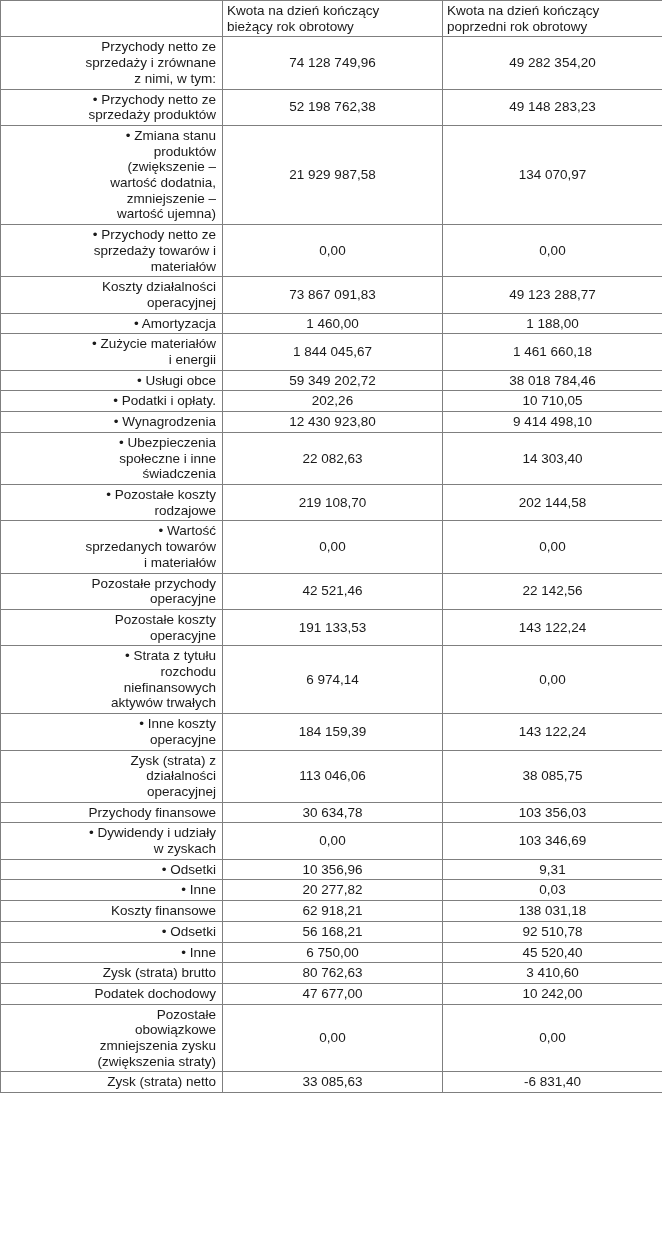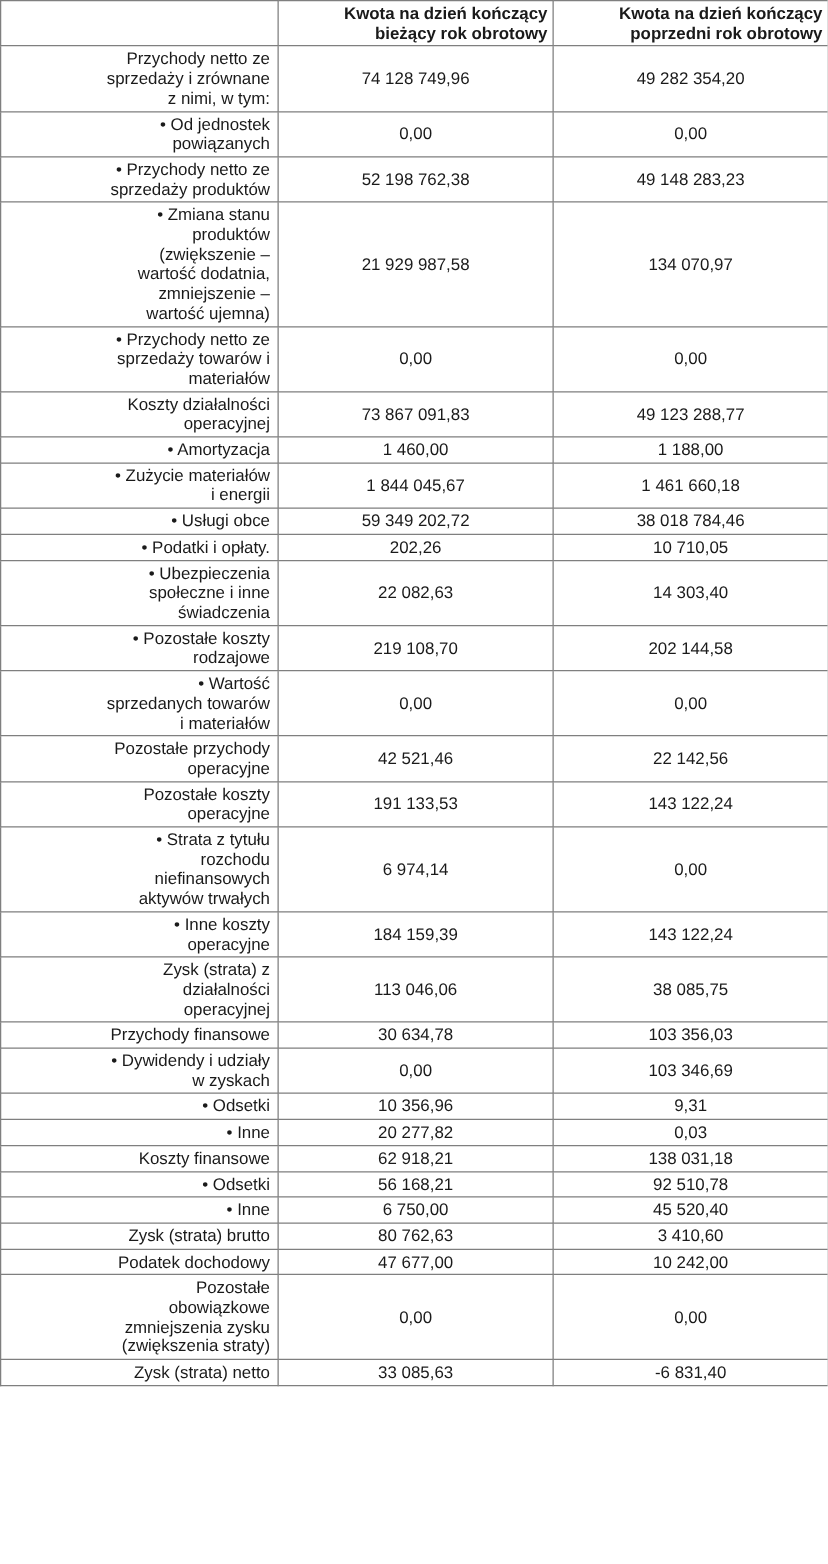--- a/index.html
+++ b/index.html
@@ -24,22 +24,22 @@
     background: #ffffff;
   }
   table.fin col.c-label { width: 222px; }
   table.fin col.c-val   { width: 220px; }
   table.fin th,
   table.fin td {
     border: 1px solid #7f7f7f;
     box-sizing: border-box;
   }
   table.fin th {
-    font-weight: bold;
-    text-align: right;
+    font-weight: normal;
+    text-align: left;
     vertical-align: middle;
     padding: 2px 4px;
     white-space: pre-line;
   }
   td.label {
     text-align: right;
     vertical-align: top;
     padding: 2px 6px 2px 9px;
     white-space: pre-line;
   }
@@ -70,26 +70,20 @@
     </thead>
     <tbody>
   <tr>
     <td class="label">Przychody netto ze
 sprzedaży i zrównane
 z nimi, w tym:</td>
     <td class="value">74 128 749,96</td>
     <td class="value">49 282 354,20</td>
   </tr>
 
-  <tr>
-    <td class="label">• Od jednostek
-powiązanych</td>
-    <td class="value">0,00</td>
-    <td class="value">0,00</td>
-  </tr>
 
   <tr>
     <td class="label">• Przychody netto ze
 sprzedaży produktów</td>
     <td class="value">52 198 762,38</td>
     <td class="value">49 148 283,23</td>
   </tr>
 
   <tr>
     <td class="label">• Zmiana stanu
@@ -136,20 +130,25 @@
     <td class="value">59 349 202,72</td>
     <td class="value">38 018 784,46</td>
   </tr>
 
   <tr>
     <td class="label">• Podatki i opłaty.</td>
     <td class="value">202,26</td>
     <td class="value">10 710,05</td>
   </tr>
 
+  <tr>
+    <td class="label">• Wynagrodzenia</td>
+    <td class="value">12 430 923,80</td>
+    <td class="value">9 414 498,10</td>
+  </tr>
 
   <tr>
     <td class="label">• Ubezpieczenia
 społeczne i inne
 świadczenia</td>
     <td class="value">22 082,63</td>
     <td class="value">14 303,40</td>
   </tr>
 
   <tr>

